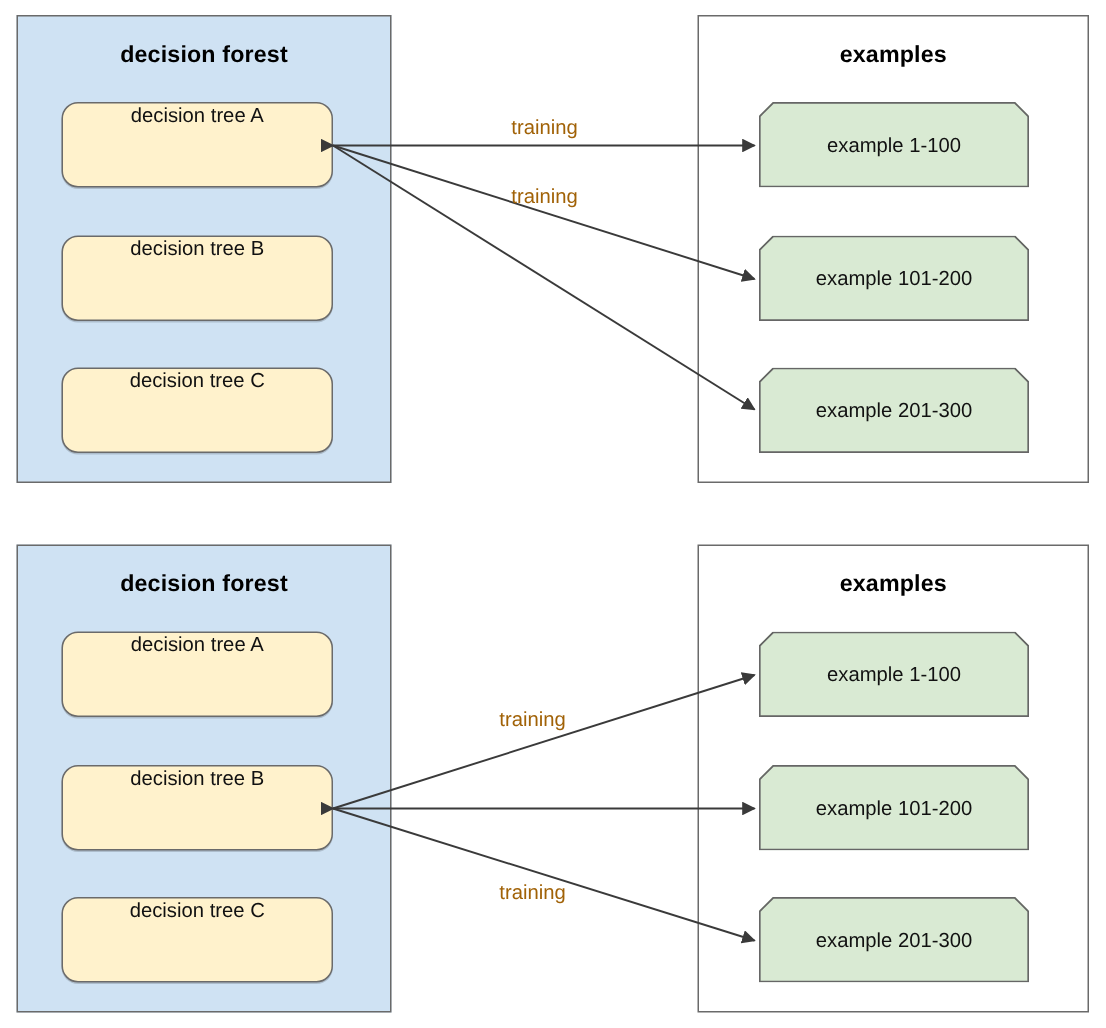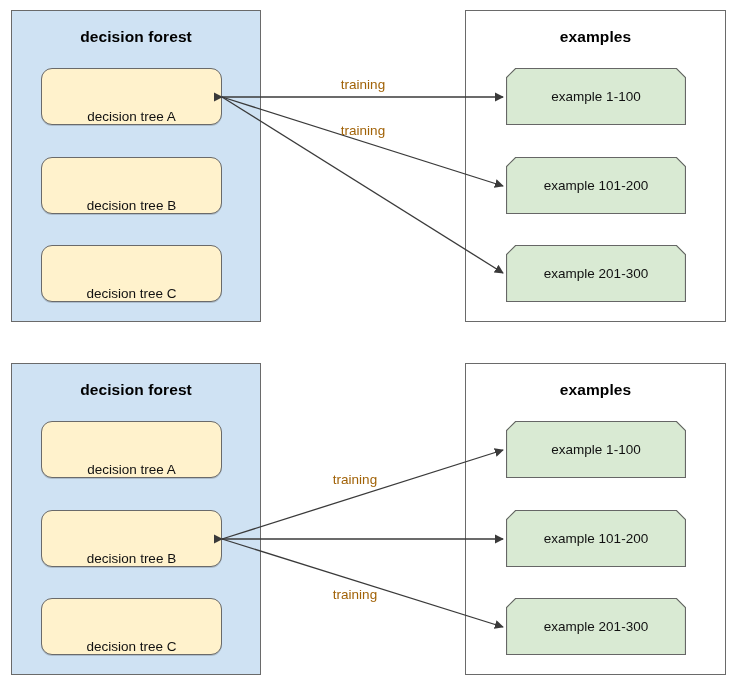--- a/index.html
+++ b/index.html
@@ -51,21 +51,21 @@
   }
 
   
   .node-tree {
     position: absolute;
     box-sizing: border-box;
     background: #fff2cc;
     border: 1px solid #6a6a6a;
     border-radius: 11px;
     display: flex;
-    align-items: flex-end;
+    align-items: flex-start;
     justify-content: center;
     font-size: 13.5px;
     color: #111;
     box-shadow: 0 1px 0 rgba(0,0,0,0.16);
   }
 
   
   .node-example {
     position: absolute;
     box-sizing: border-box;

